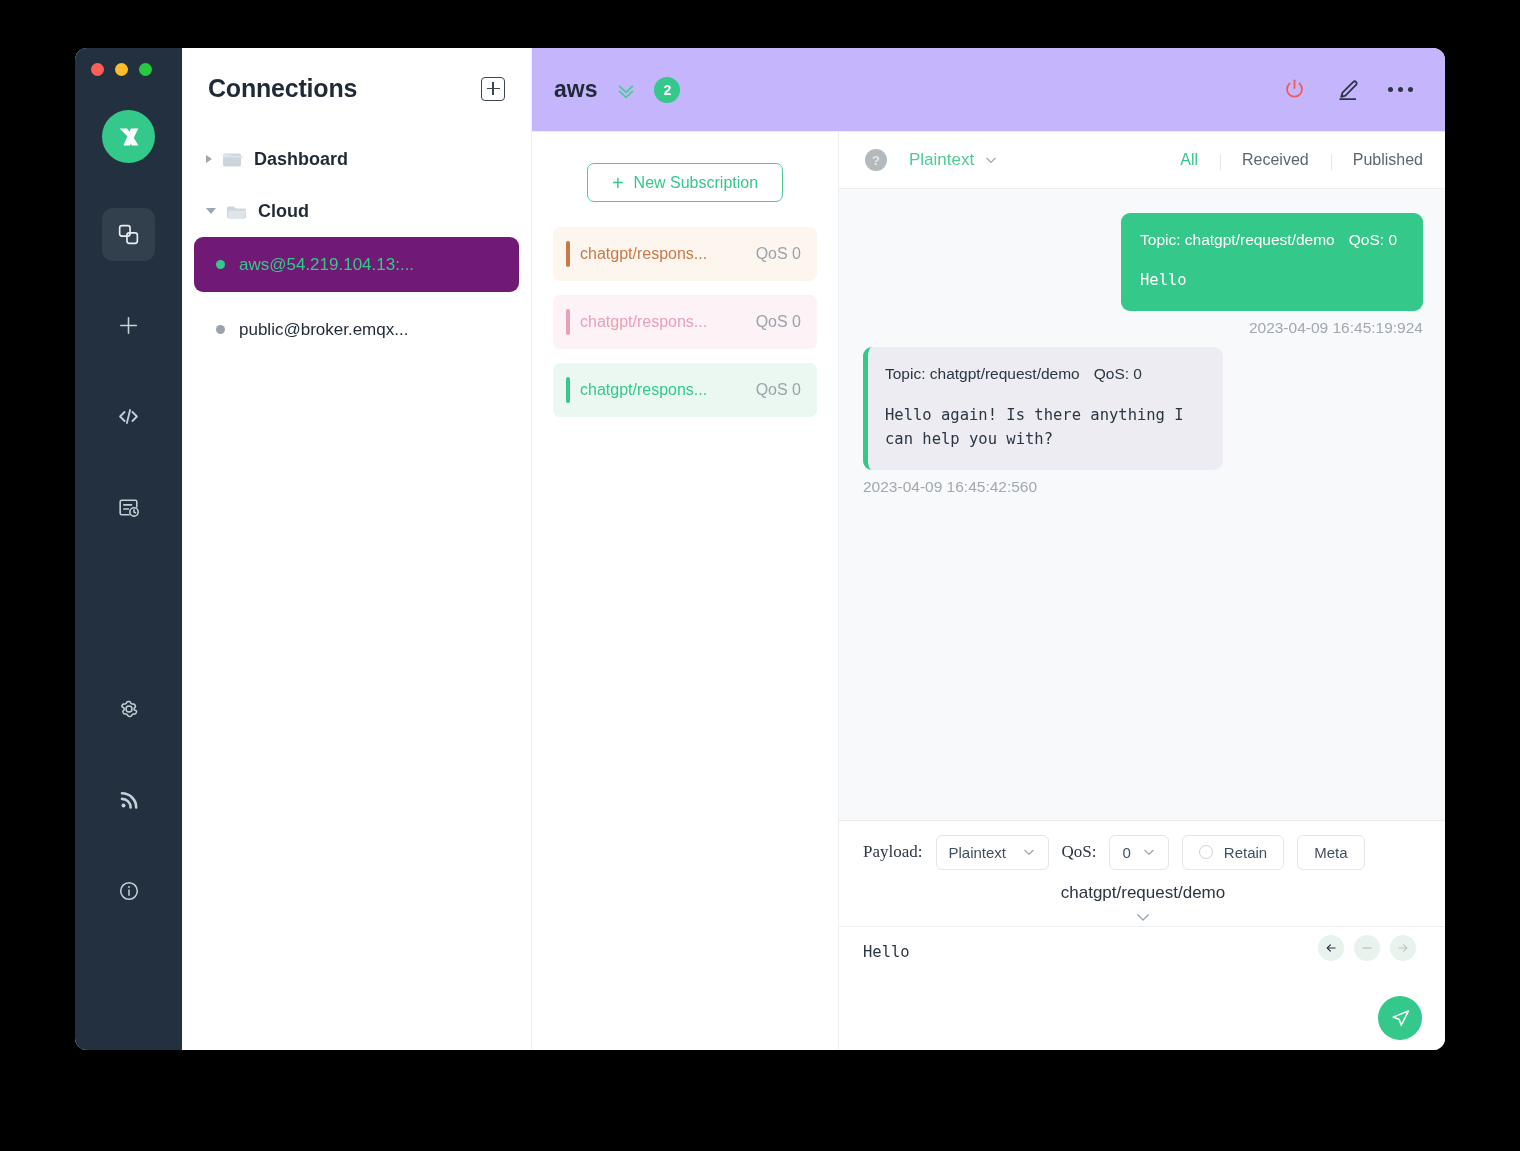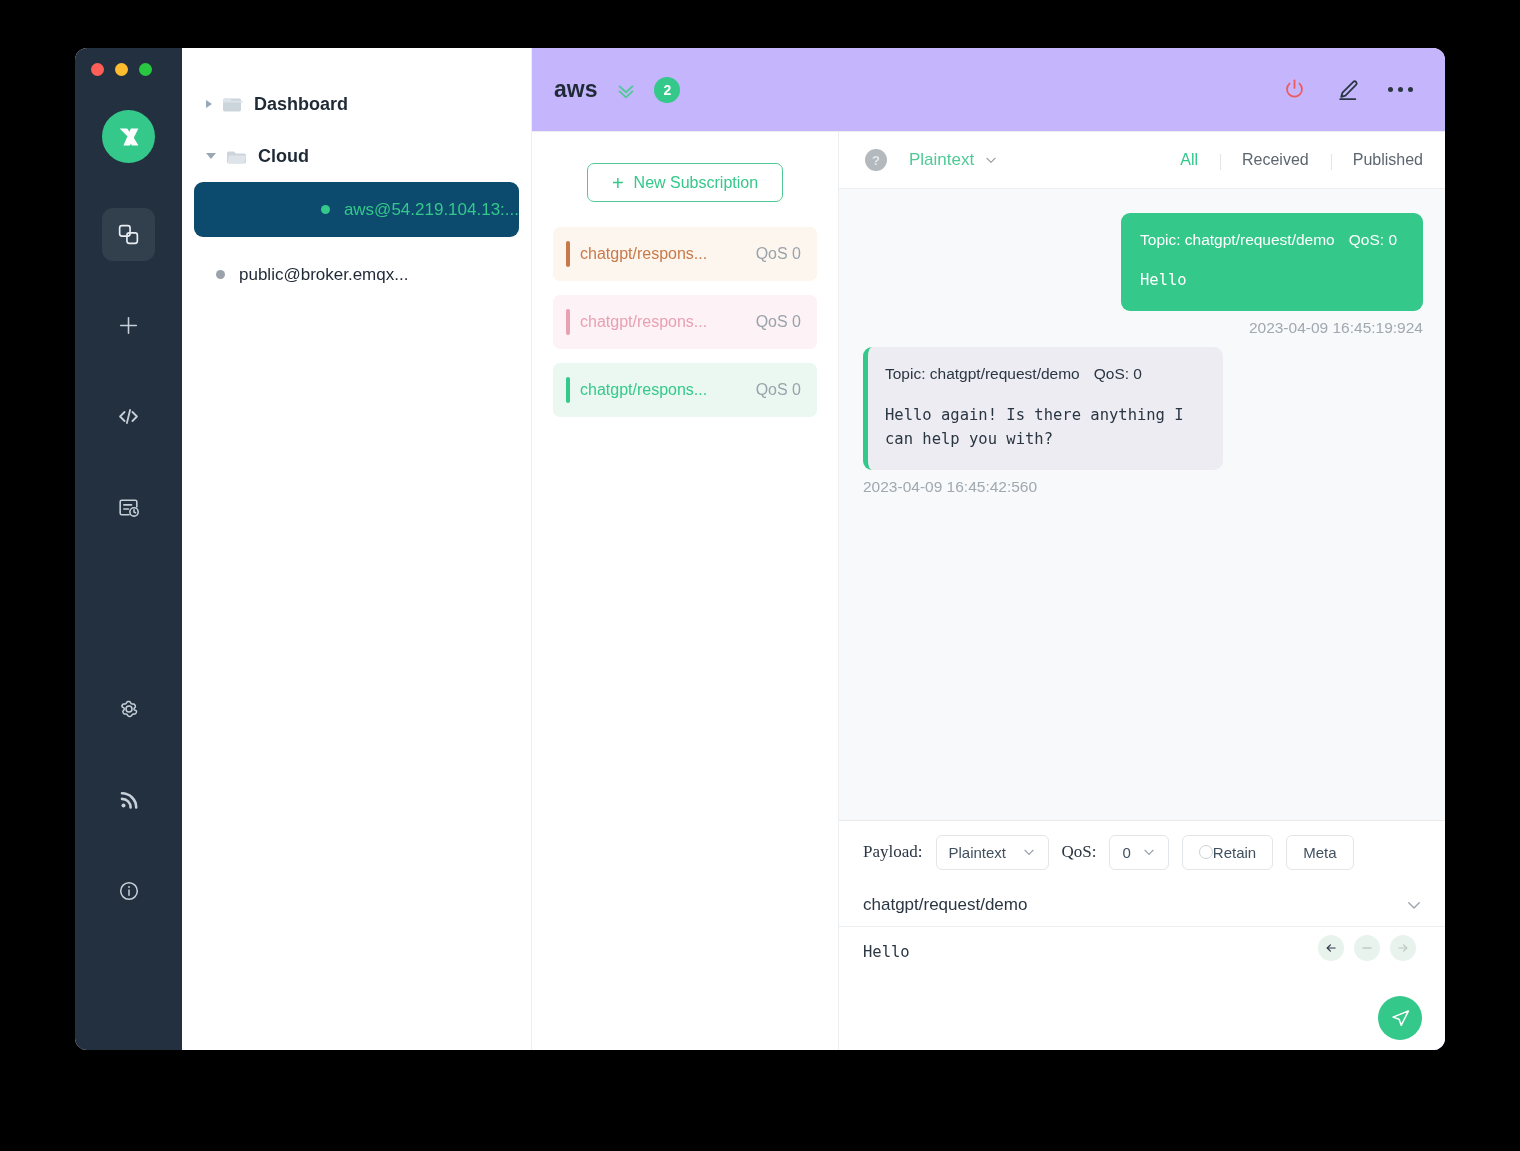--- a/index.html
+++ b/index.html
@@ -120,21 +120,21 @@
   }
   .tree-label { font-size: 18px; color: #1f2a36; font-weight: 700; }
 
   .conn-item {
     display: flex; align-items: center; gap: 14px;
     height: 55px;
     margin: 0 12px;
     padding-left: 22px;
     border-radius: 9px;
   }
-  .conn-item.active { background: #0c4a6e; justify-content: flex-end; }
+  .conn-item.active { background: #701a75; }
   .dot { width: 9px; height: 9px; border-radius: 50%; flex: 0 0 auto; }
   .conn-name {
     font-size: 17px; font-weight: 500;
     white-space: nowrap; overflow: hidden; text-overflow: ellipsis;
   }
   .conn-item.active .conn-name { color: #34c88a; }
   .conn-item .conn-name { color: #1f2a36; }
 
   
   .main {
@@ -304,33 +304,33 @@
   .mini-sel {
     height: 35px; border: 1px solid #e2e6e9; border-radius: 6px;
     display: flex; align-items: center; gap: 11px;
     padding: 0 12px;
     font-size: 15px; color: #41505f;
     background: #fff;
   }
   .mini-sel.wide { min-width: 113px; justify-content: space-between; }
   .chip {
     height: 35px; border: 1px solid #e2e6e9; border-radius: 6px;
-    display: flex; align-items: center; 
+    display: flex; align-items: center; gap: 11px;
     padding: 0 16px;
     font-size: 15px; color: #41505f;
     background: #fff;
   }
   .radio-o { width: 14px; height: 14px; border-radius: 50%; border: 1.4px solid #ccd2d7; }
 
   .pub-topic {
     height: 44px;
     display: flex; align-items: center;
     padding: 0 22px 0 24px;
     border-bottom: 1px solid #eceff1;
-    font-size: 17px; color: #2b3643;
+    font-size: 17px; color: #2b3643; flex-direction: column;
   }
   .pub-topic-spacer { flex: 1 1 auto; }
 
   .pub-edit {
     height: 123px;
     position: relative;
     padding: 16px 24px;
   }
   .pub-text {
     font-family: "DejaVu Sans Mono", "Liberation Mono", monospace;
@@ -419,20 +419,24 @@
         <svg width="24" height="24" viewBox="0 0 24 24" fill="none" stroke="#c7d0d8" stroke-width="1.5" stroke-linecap="round">
           <circle cx="12" cy="12" r="8.3"></circle>
           <line x1="12" y1="11" x2="12" y2="16.3"></line>
           <circle cx="12" cy="8" r="0.9" fill="#c7d0d8" stroke="none"></circle>
         </svg>
       </div>
     </div>
   </div>
 
   <div class="connections">
+    <div class="conn-head">
+      <div class="conn-title">Connections</div>
+      <div class="add-box"></div>
+    </div>
 
     <div class="tree">
 
       <div class="tree-row">
         <span class="caret"></span>
         <span class="folder">
           <svg width="21" height="17" viewBox="0 0 21 17">
               <rect x="1" y="2.5" width="18" height="13" rx="1.8" fill="#ccd5dc"></rect>
               <path d="M1 4.3a1.8 1.8 0 0 1 1.8-1.8h5l2 2.2h9.4A1.8 1.8 0 0 1 21 6.5H1z" fill="#dce3e9"></path>
             </svg>

